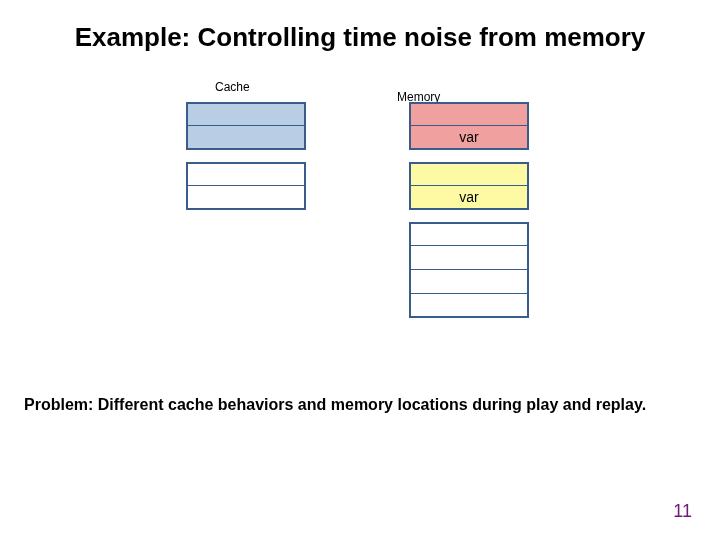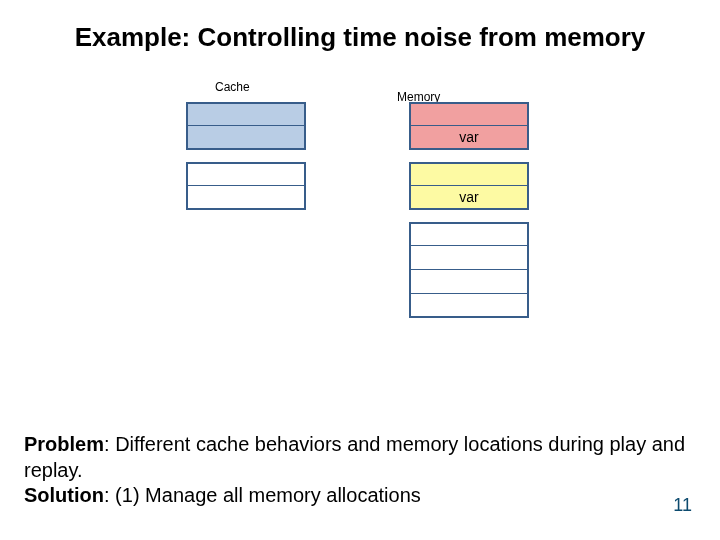--- a/index.html
+++ b/index.html
@@ -15,24 +15,24 @@
 
   .cell { height: 24px; border-left: 2px solid #385d8a; border-right: 2px solid #385d8a; border-bottom: 1px solid #385d8a; display: flex; align-items: center; justify-content: center; font-family: "Trebuchet MS", Verdana, sans-serif; font-size: 14px; }
   .cell.first { border-top: 2px solid #385d8a; }
   .cell.last { border-bottom: 2px solid #385d8a; }
   .blue { background: #b9cde5; }
   .white { background: #fff; }
   .red { background: #f1a0a0; }
   .yellow { background: #fdfaa3; }
   .gap { height: 12px; }
 
-  .body-text { position: absolute; left: 24px; top: 432px; width: 672px; font-size: 20px; font-family: Arial, Helvetica, sans-serif; line-height: 1.28; }
+  .body-text { position: absolute; left: 24px; top: 395px; width: 672px; font-size: 16px; font-family: Arial, Helvetica, sans-serif; line-height: 1.28; font-weight: bold; }
   .body-text .indent { padding-left: 92px; display: block; }
 
-  .page-num { position: absolute; right: 28px; bottom: 24px; font-size: 18px; font-family: Arial, Helvetica, sans-serif; color: #0c4a6e; }
+  .page-num { position: absolute; right: 28px; bottom: 18px; font-size: 18px; font-family: Arial, Helvetica, sans-serif; color: #701a75; }
 </style>
 </head>
 <body>
 
 <div class="slide">
 
   <h1 class="title">Example: Controlling time noise from memory</h1>
 
   <div class="col-label cache-label">Cache</div>
   <div class="col-label memory-label">Memory</div>
@@ -55,20 +55,18 @@
     <div class="cell white first"></div>
     <div class="cell white"></div>
     <div class="cell white"></div>
     <div class="cell white last"></div>
   </div>
 
   <div class="body-text">
     <span>
       <b>Problem</b><span>: Different cache behaviors and memory locations during play and replay.</span>
     </span><br>
-    <span>
-      <b>Solution</b><span>: (1) Manage all memory allocations</span>
-    </span><br>
+    <br>
   </div>
 
   <div class="page-num">11</div>
 
 </div>
 
 </body></html>

